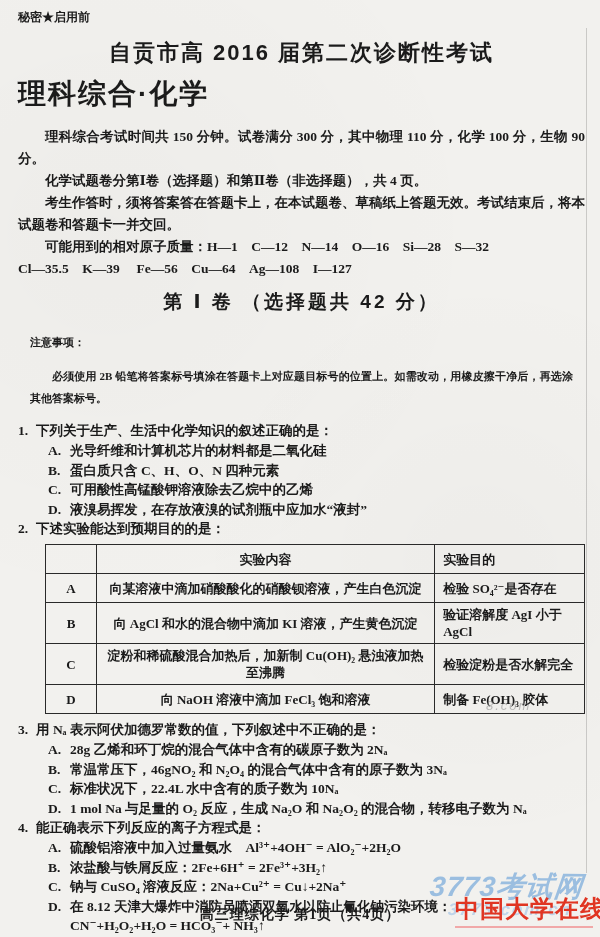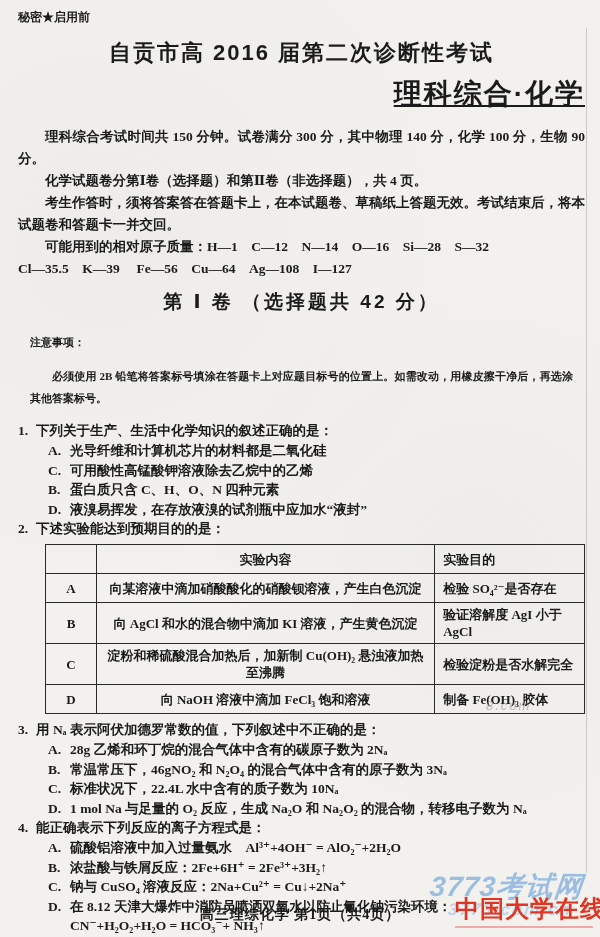--- a/index.html
+++ b/index.html
@@ -14,21 +14,21 @@
     -webkit-font-smoothing:antialiased;
   }
   .page{position:relative;width:600px;height:937px;box-sizing:border-box;
     padding:8px 15px 0 18px;font-weight:700;}
   .scan-edge{position:absolute;right:13px;top:28px;height:845px;width:1px;
     background:rgba(60,60,60,0.22);}
   .classified{font-size:12px;line-height:18px;}
   .title{font-family:"Liberation Sans","DejaVu Sans",sans-serif;
     text-align:center;font-size:22px;line-height:28px;margin:13px 0 0 0;letter-spacing:2px;}
   .subtitle{font-family:"Liberation Sans","DejaVu Sans",sans-serif;
-    text-align:right;font-size:28px;line-height:36px;margin:9px 0 0 0;letter-spacing:2px;text-decoration:underline;}
+    text-align:left;font-size:28px;line-height:36px;margin:9px 0 0 0;letter-spacing:2px;}
   .intro{margin-top:14px;}
   .intro p{margin:0;font-size:13.5px;line-height:22px;text-align:justify;}
   .indent{text-indent:2em;}
   .atomic2{text-align:center;text-indent:0;}
   .section-heading{font-family:"Liberation Sans","DejaVu Sans",sans-serif;
     text-align:center;font-size:19px;line-height:26px;margin:9px 0 16px 0;letter-spacing:3px;}
   .notes p{margin:12px;font-size:11px;line-height:22px;text-align:justify;}
   .question{font-size:13.5px;margin:0;}
   .q-stem{margin:0;line-height:20px;}
   .q-num{display:inline-block;min-width:18px;}
@@ -67,39 +67,39 @@
 <div class="page">
 
   <div class="scan-edge"></div>
 
   <div class="classified">秘密★启用前</div>
 
   <h1 class="title">自贡市高 2016 届第二次诊断性考试</h1>
   <h2 class="subtitle">理科综合·化学</h2>
 
   <div class="intro">
-    <p class="indent">理科综合考试时间共 150 分钟。试卷满分 300 分，其中物理 140 分，化学 100 分，生物 90 分。</p>
+    <p class="indent">理科综合考试时间共 150 分钟。试卷满分 300 分，其中物理 110 分，化学 100 分，生物 90 分。</p>
     <p class="indent">化学试题卷分第Ⅰ卷（选择题）和第Ⅱ卷（非选择题），共 4 页。</p>
     <p class="indent">考生作答时，须将答案答在答题卡上，在本试题卷、草稿纸上答题无效。考试结束后，将本试题卷和答题卡一并交回。</p>
     <p class="indent">可能用到的相对原子质量：H—1　C—12　N—14　O—16　Si—28　S—32</p>
     <p class="atomic2">Cl—35.5　K—39　 Fe—56　Cu—64　Ag—108　I—127</p>
   </div>
 
   <div class="section-heading">第 Ⅰ 卷 （选择题共 42 分）</div>
 
   <div class="notes">
     <p>注意事项：</p>
     <p class="indent">必须使用 2B 铅笔将答案标号填涂在答题卡上对应题目标号的位置上。如需改动，用橡皮擦干净后，再选涂其他答案标号。</p>
   </div>
 
   <div class="question">
     <p class="q-stem"><span class="q-num">1.</span><span>下列关于生产、生活中化学知识的叙述正确的是：</span></p>
     <p class="option"><span class="opt-label">A.</span><span>光导纤维和计算机芯片的材料都是二氧化硅</span></p>
+    <p class="option"><span class="opt-label">B.</span><span>蛋白质只含 C、H、O、N 四种元素</span></p>
     <p class="option"><span class="opt-label">C.</span><span>可用酸性高锰酸钾溶液除去乙烷中的乙烯</span></p>
-    <p class="option"><span class="opt-label">B.</span><span>蛋白质只含 C、H、O、N 四种元素</span></p>
     <p class="option"><span class="opt-label">D.</span><span>液溴易挥发，在存放液溴的试剂瓶中应加水“液封”</span></p>
   </div>
 
   <div class="question">
     <p class="q-stem"><span class="q-num">2.</span><span>下述实验能达到预期目的的是：</span></p>
     <table class="exp">
       <thead>
         <tr>
           <th class="col-letter"></th>
           <th class="col-content">实验内容</th>

